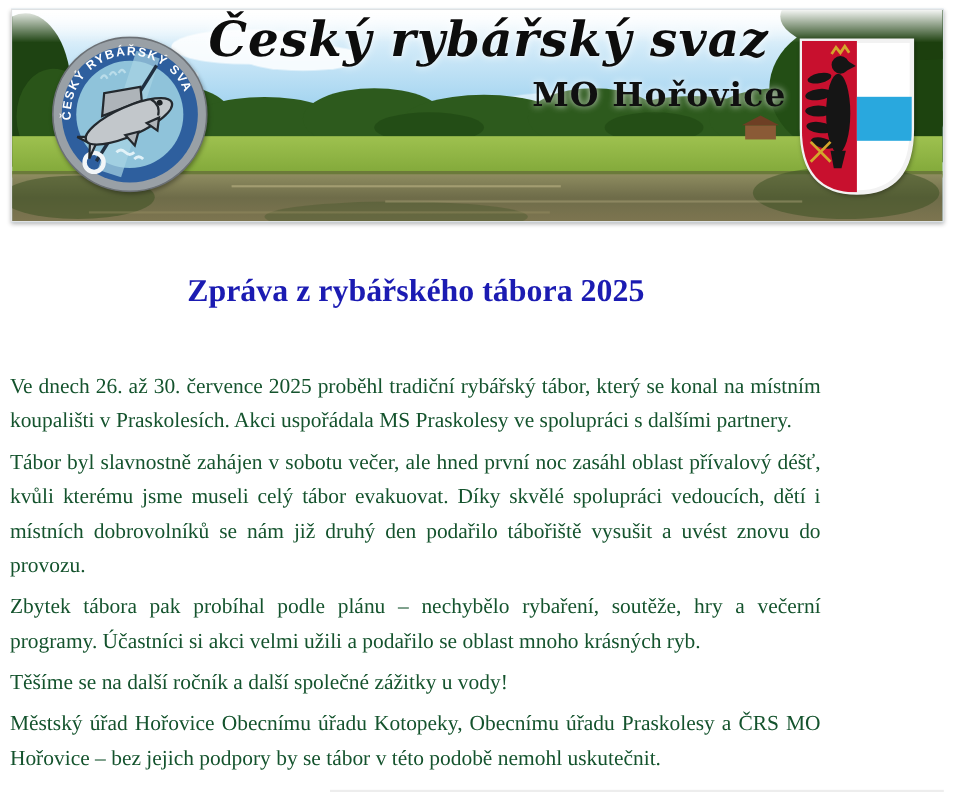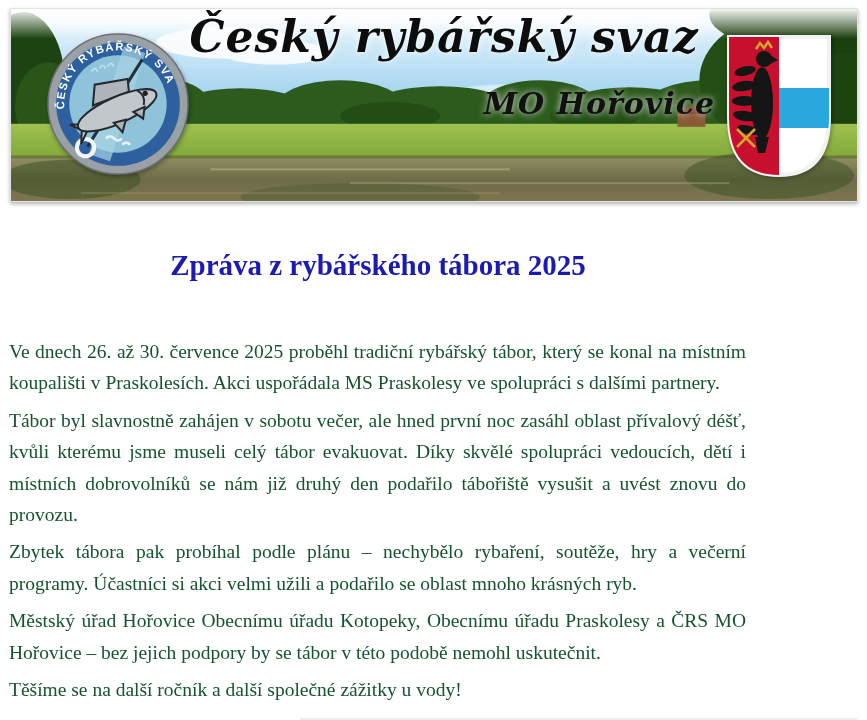--- a/index.html
+++ b/index.html
@@ -17,22 +17,22 @@
     overflow:hidden; background:#bfe2f6;
   }
   .banner-photo { position:absolute; left:0; top:0; width:100%; height:100%; }
   .banner-title {
     position:absolute; left:50%; top:2px; transform:translateX(-48%);
     font-family:"DejaVu Serif", serif; font-style:italic; font-weight:bold;
     font-size:44px; color:#0d0d0d; letter-spacing:1px; white-space:nowrap;
     text-shadow:0 0 8px rgba(255,255,255,.85), 0 0 2px rgba(255,255,255,.6);
   }
   .banner-subtitle {
-    position:absolute; right:142px; top:77px;
-    font-family:"DejaVu Serif", serif; font-style:italic; font-weight:bold;
+    position:absolute; right:142px; top:60px;
+    font-family:"DejaVu Serif", serif; font-weight:bold;
     font-size:30px; color:#101010; letter-spacing:1px; white-space:nowrap;
     text-shadow:0 0 7px rgba(255,255,255,.85);
   }
   .logo { position:absolute; left:36px; top:24px; width:142px; height:142px;
           filter:drop-shadow(1px 2px 2px rgba(0,0,0,.35)); }
   .coat { position:absolute; right:24px; top:24px; width:108px; height:146px;
           filter:drop-shadow(1px 1px 2px rgba(0,0,0,.35)); }
 
   
   .doc-heading {
@@ -210,19 +210,19 @@
     <div class="banner-subtitle">MO Hořovice</div>
   </div>
 
   <div style="position:absolute; left:0; top:202px; width:756px;">
     <h1 class="doc-heading">Zpráva z rybářského tábora 2025</h1>
 
     <div class="doc-body">
       <p>Ve dnech 26. až 30. července 2025 proběhl tradiční rybářský tábor, který se konal na místním koupališti v Praskolesích. Akci uspořádala MS Praskolesy ve spolupráci s dalšími partnery.</p>
       <p>Tábor byl slavnostně zahájen v sobotu večer, ale hned první noc zasáhl oblast přívalový déšť, kvůli kterému jsme museli celý tábor evakuovat. Díky skvělé spolupráci vedoucích, dětí i místních dobrovolníků se nám již druhý den podařilo tábořiště vysušit a uvést znovu do provozu.</p>
       <p>Zbytek tábora pak probíhal podle plánu – nechybělo rybaření, soutěže, hry a večerní programy. Účastníci si akci velmi užili a podařilo se oblast mnoho krásných ryb.</p>
+      <p>Těšíme se na další ročník a další společné zážitky u vody!</p>
       <p>Městský úřad Hořovice Obecnímu úřadu Kotopeky, Obecnímu úřadu Praskolesy a ČRS MO Hořovice – bez jejich podpory by se tábor v této podobě nemohl uskutečnit.</p>
-      <p>Těšíme se na další ročník a další společné zážitky u vody!</p>
     </div>
   </div>
 
   <div class="bottom-artifact"></div>
 </div>
 
 </body></html>

